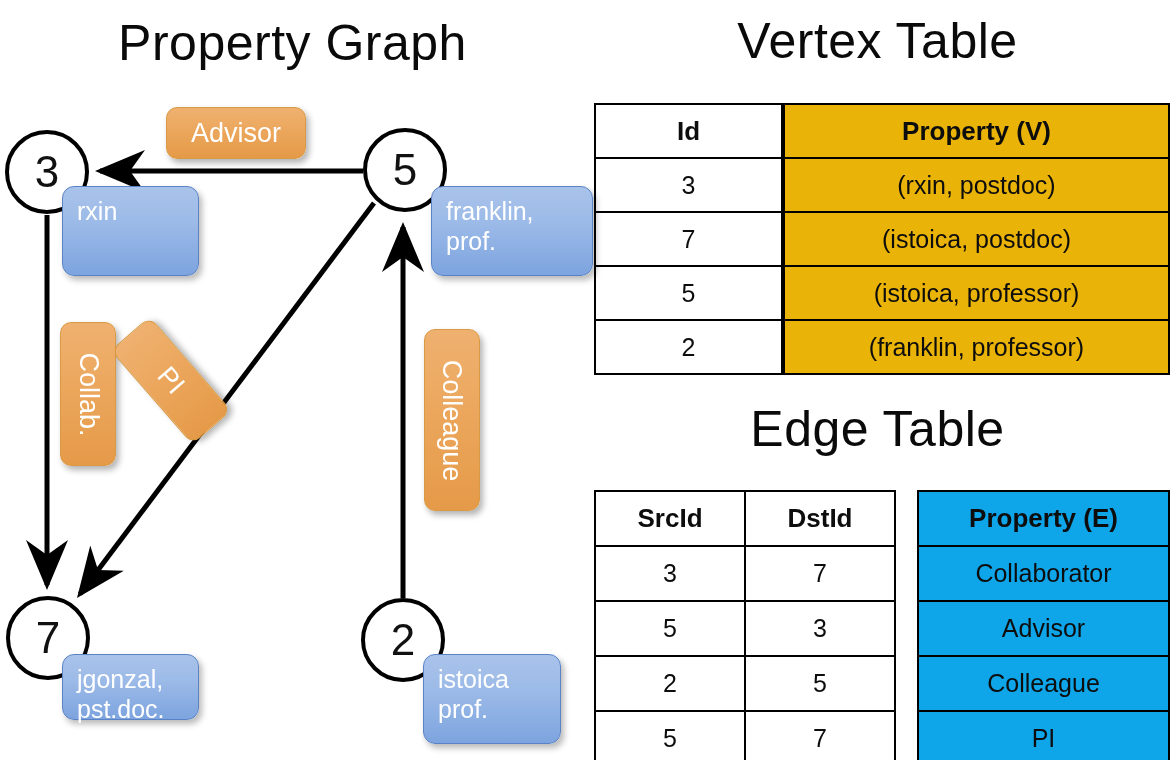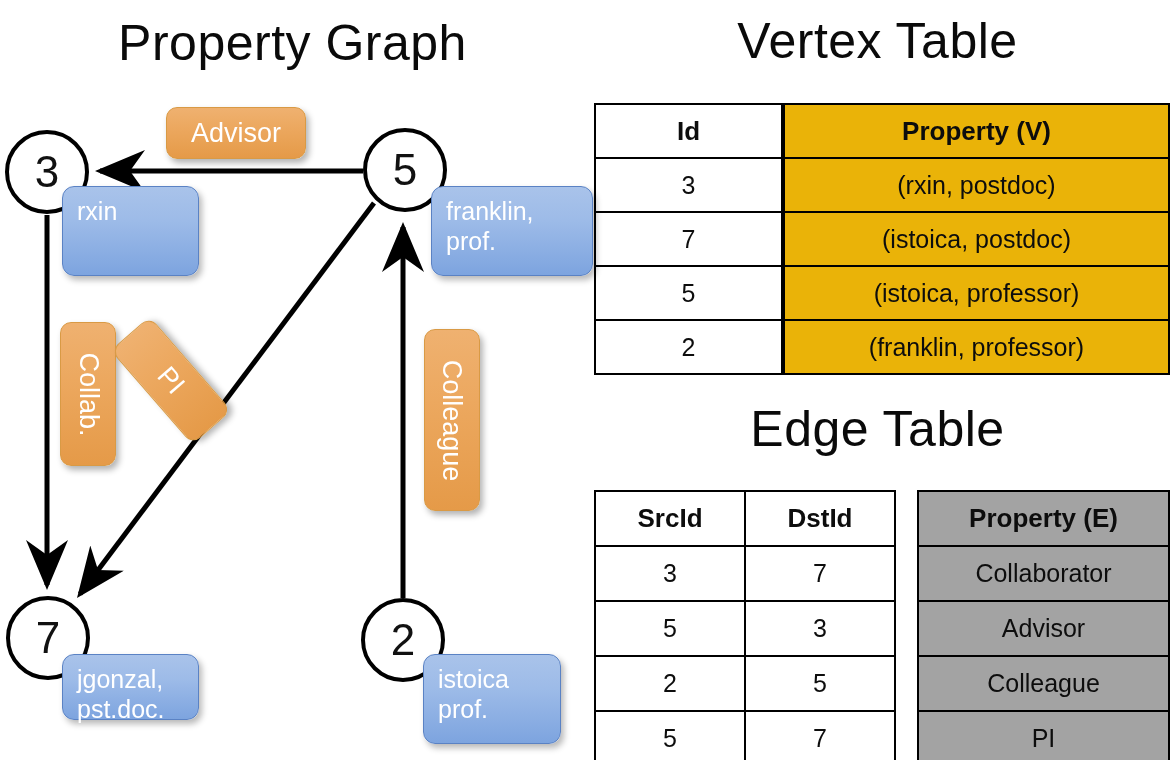--- a/index.html
+++ b/index.html
@@ -157,21 +157,21 @@
     border-right: 2px solid #000;
   }
 
   
   #edge-ids-table { left: 594px; top: 490px; }
   #edge-ids-table td, #edge-ids-table th { width: 148px; height: 53px; text-align: center; }
 
   #edge-prop-table { left: 917px; top: 490px; }
   #edge-prop-table td, #edge-prop-table th {
     width: 249px; height: 53px;
-    background: #a3a3a3;
+    background: #0ea5e9;
   }
 </style>
 </head>
 <body>
 
 <div class="title" id="title-property-graph">Property Graph</div>
 <div class="title" id="title-vertex-table">Vertex Table</div>
 <div class="title" id="title-edge-table">Edge Table</div>
 
 <div id="graph-panel">

